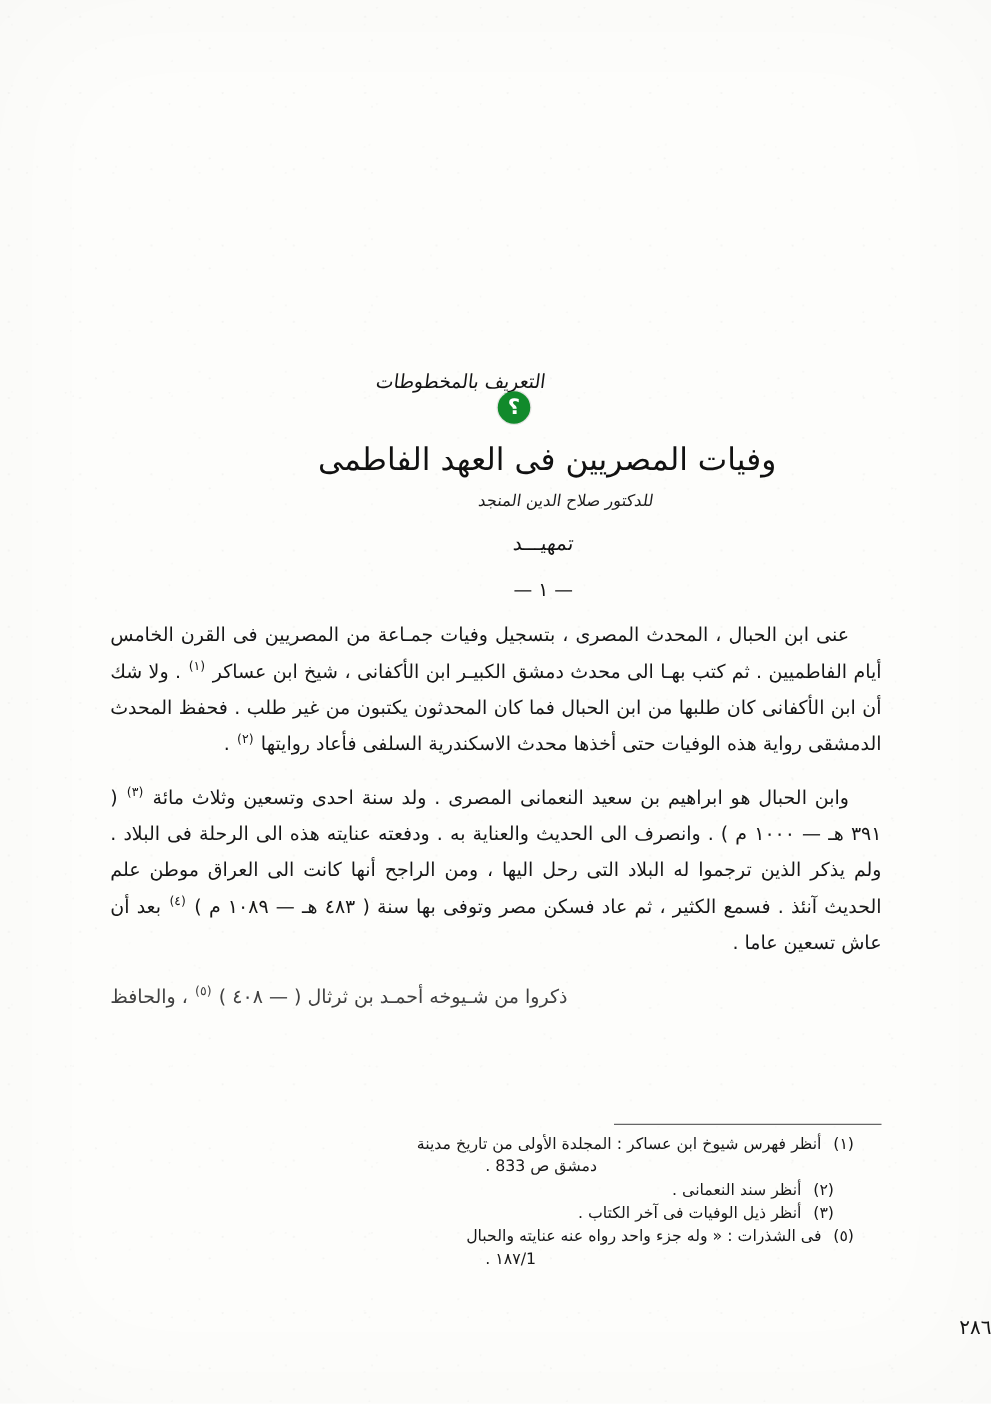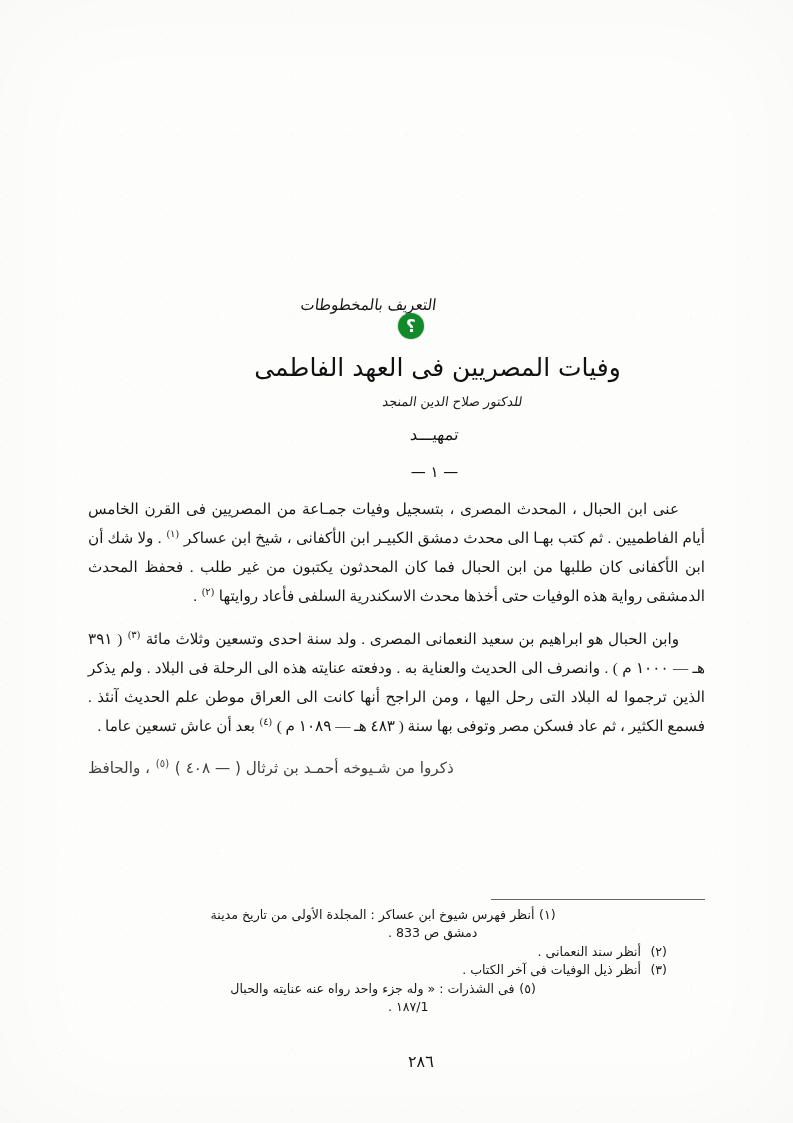--- a/index.html
+++ b/index.html
@@ -127,21 +127,20 @@
   }
 
   .para {
     margin: 0 0 14px 0;
     font-size: 15.2px;
     line-height: 29px;
     text-align: justify;
     text-align-last: right;
     color: #161616;
     letter-spacing: .1px;
-    font-family: Liberation Serif, serif;
   }
 
   .para.indent {
     text-indent: 26px;
   }
 
   .para-standalone {
     margin: 6px 0 0 0;
     font-size: 15.2px;
     line-height: 29px;
@@ -179,32 +178,32 @@
 
   .footnote {
     margin: 0;
     text-align: right;
   }
 
   .footnote .fn-marker {
     display: inline-block;
     min-width: 26px;
   }
-  .footnote.fn-indent-1 { padding-right: 22px; text-align: center; }
+  .footnote.fn-indent-1 { padding-right: 22px; }
   .footnote.fn-indent-2 { padding-right: 38px; }
   .footnote.fn-indent-3 { padding-right: 30px; }
   .footnote.fn-cont-b   { padding-right: 0; text-align: left; padding-left: 300px; }
 
   
   .page-number {
     position: absolute;
     top: 1052px;
     left: 0;
     right: 0;
-    text-align: left;
+    text-align: right;
     font-size: 16px;
     color: #141414;
     letter-spacing: 1px;
     padding-left: 408px;
   }
 </style>
 </head>
 <body>
 
 <div class="page">

